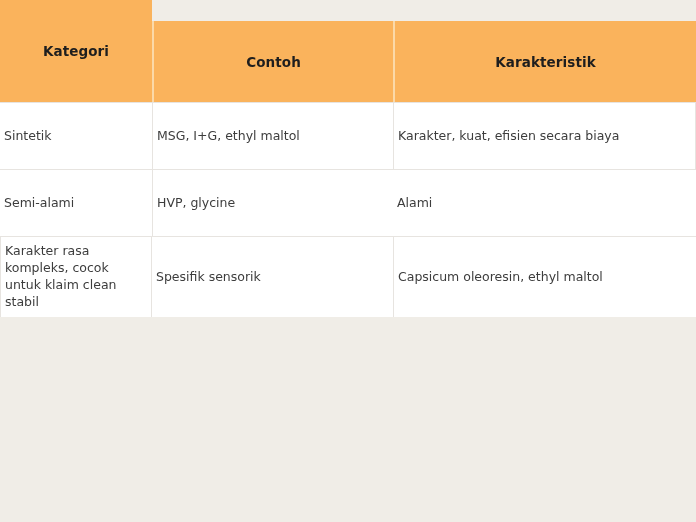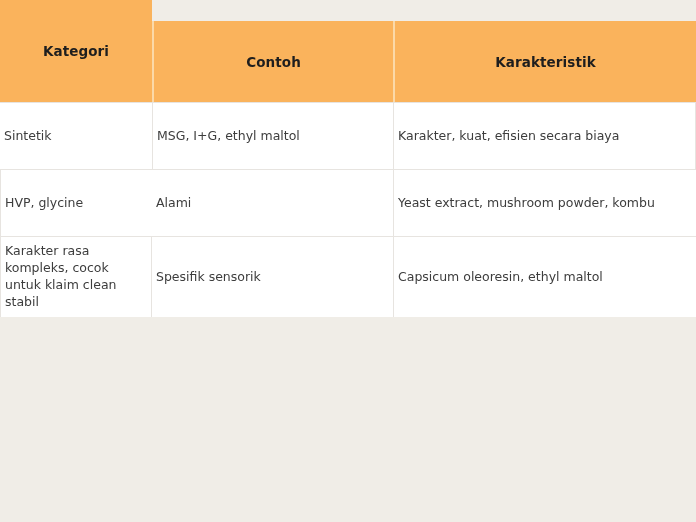--- a/index.html
+++ b/index.html
@@ -56,22 +56,22 @@
 <div class="table">
 
   <div class="hcell">Kategori</div>
   <div class="hcell sep">Contoh</div>
   <div class="hcell sep">Karakteristik</div>
 
   <div class="cell c1">Sintetik</div>
   <div class="cell c2">MSG, I+G, ethyl maltol</div>
   <div class="cell c3">Karakter, kuat, efisien secara biaya</div>
 
+  <div class="cell c1">Semi-alami</div>
   <div class="cell c2">HVP, glycine</div>
 
   <div class="cell c1">Alami</div>
-  <div class="cell c2">Yeast extract, mushroom powder, kombu</div>
   <div class="cell c3">Karakter rasa kompleks, cocok untuk klaim clean stabil</div>
 
   <div class="cell c1">Spesifik sensorik</div>
   <div class="cell c2">Capsicum oleoresin, ethyl maltol</div>
 
 </div>
 
 </body></html>

